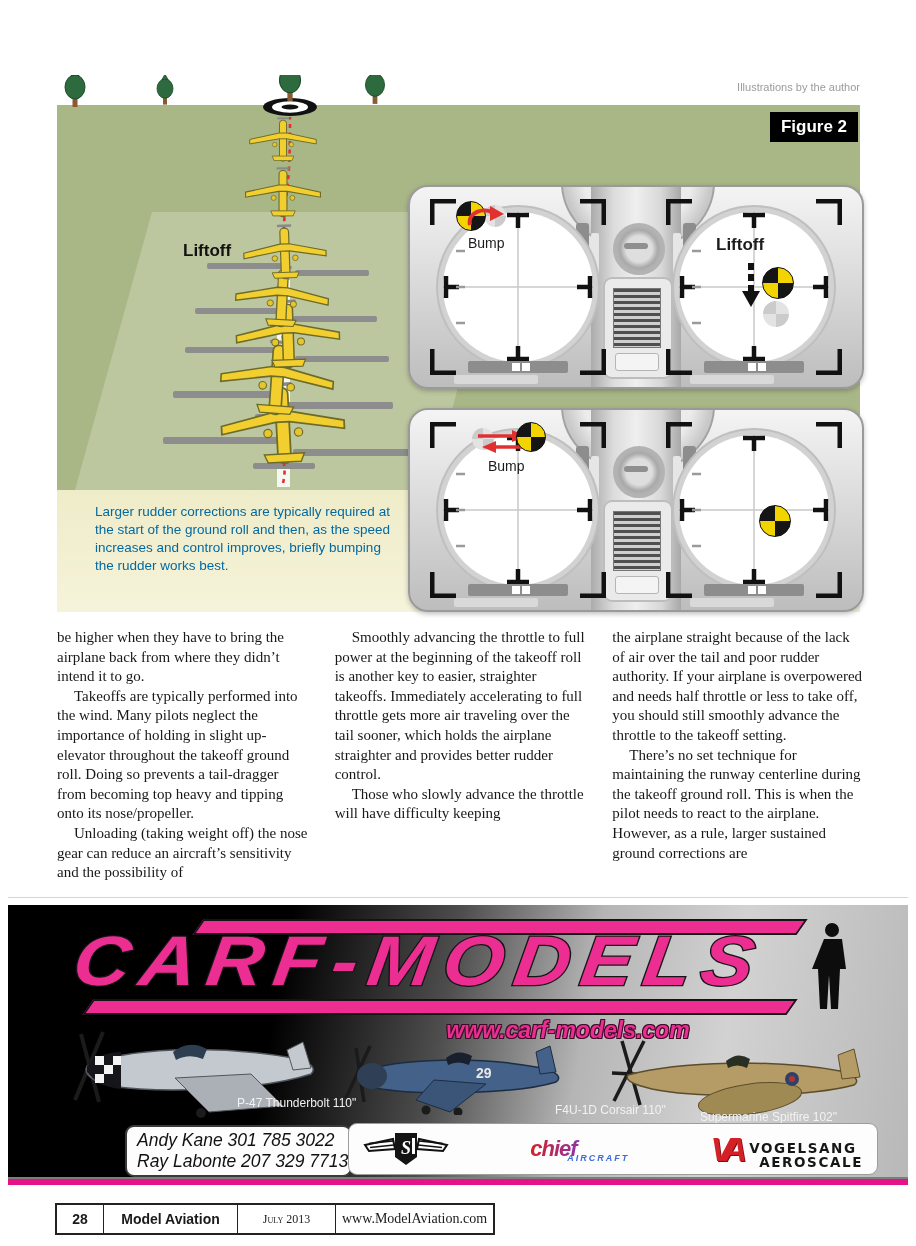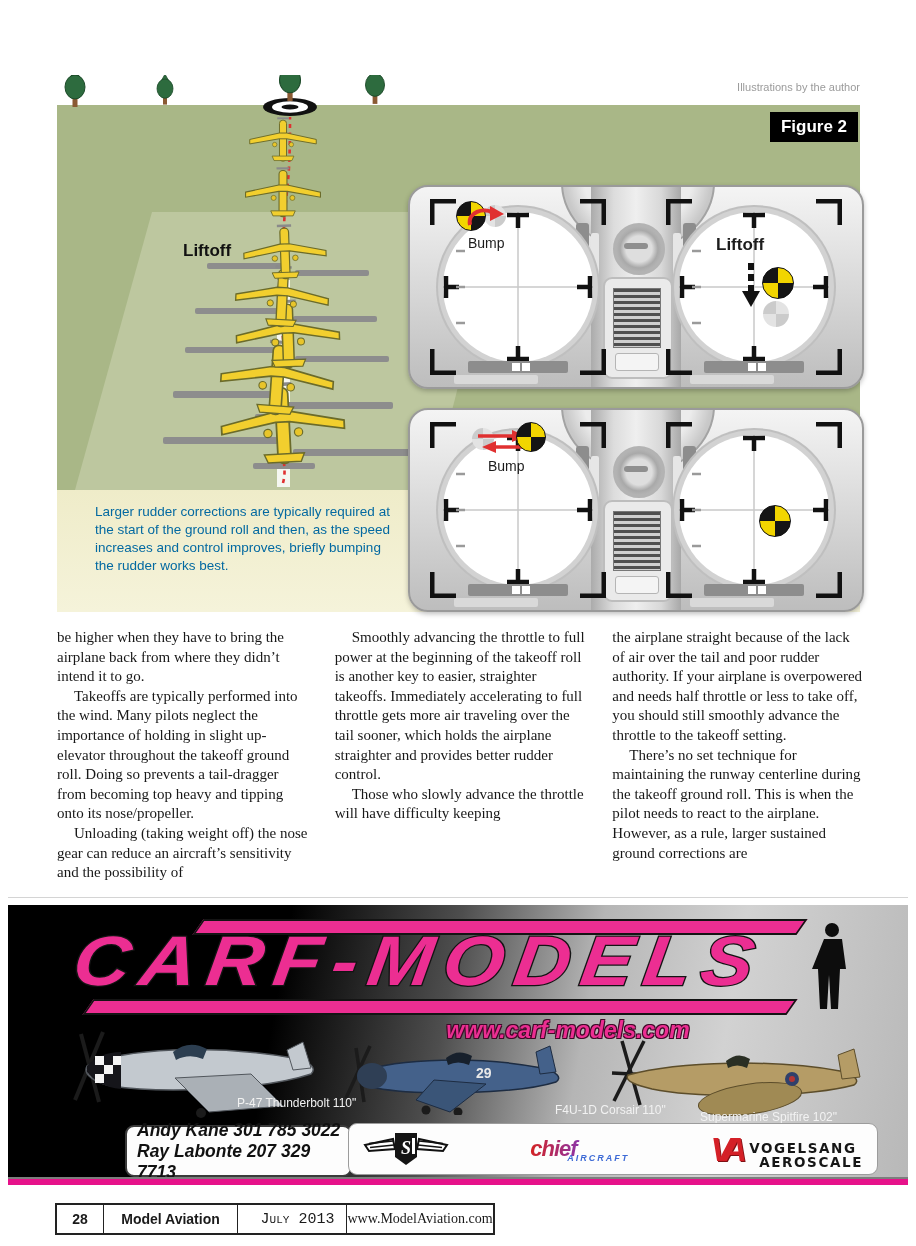--- a/index.html
+++ b/index.html
@@ -72,21 +72,21 @@
       background:linear-gradient(100deg,#000 0%,#000 30%,#4e4e4e 48%,#b5b5b5 63%,#d2d2d2 78%,#b8b8b8 100%);}
   .brand-bar{position:absolute;height:12px;background:#ec2e92;border:2px solid #141414;transform:skewX(-35deg);}
   .brand-text{position:absolute;left:66px;top:16px;font-size:70px;font-weight:bold;font-style:italic;
               letter-spacing:9px;color:#ec2e92;-webkit-text-stroke:2.5px #141414;paint-order:stroke fill;
               transform:skewX(-8deg) scaleX(1.12);transform-origin:left center;white-space:nowrap;}
   .ad-url{position:absolute;left:260px;top:112px;width:600px;text-align:center;font-size:23px;font-weight:bold;
           font-style:italic;color:#ec2e92;text-shadow:1px 1px 0 #400a28,-1px -1px 0 #400a28,1px -1px 0 #400a28,-1px 1px 0 #400a28;}
   .plane-label{position:absolute;color:#f2f2f2;font-size:12px;}
   .whitebox{position:absolute;background:#fdfdfd;border:2px solid #3a3a3a;border-radius:9px;}
   .contact{left:117px;top:220px;width:213px;height:48px;display:flex;flex-direction:column;justify-content:center;
-           padding-left:10px;font-size:17.5px;font-weight:bold;font-style:italic;color:#111;line-height:21px;}
+           padding-left:10px;font-size:17.5px;font-weight:normal;font-style:italic;color:#111;line-height:21px;}
   .logos{left:340px;top:218px;width:500px;height:50px;border:1px solid #9c9c9c;display:flex;align-items:center;
          justify-content:space-between;padding:0 14px;}
   .chief{position:relative;}
   .chief-main{font-size:22px;font-weight:bold;font-style:italic;letter-spacing:-1px;
               background:linear-gradient(90deg,#d42222,#8435b5 55%,#2553c4);
               -webkit-background-clip:text;background-clip:text;color:transparent;}
   .chief-sub{margin-top:-9px;margin-left:37px;font-size:9px;font-weight:bold;font-style:italic;color:#3e6bd6;letter-spacing:2px;}
   .vog{display:flex;align-items:flex-end;}
   .va{font-size:34px;font-weight:bold;font-style:italic;color:#d42027;letter-spacing:-8px;margin-right:10px;text-shadow:1px 1px 0 #7e1014;}
   .vog-txt div{font-size:13.5px;font-weight:bold;letter-spacing:1.6px;color:#161616;line-height:14px;font-family:"DejaVu Sans",sans-serif;}
@@ -94,21 +94,21 @@
   .ad-grayline{position:absolute;left:0;bottom:6px;width:100%;height:2px;background:#7d7d7d;}
   .ad-pinkline{position:absolute;left:0;bottom:0;width:100%;height:6px;background:#e6128a;}
 
   
   .footer{position:absolute;left:55px;top:1203px;width:436px;height:28px;border:2px solid #222;
           display:flex;align-items:stretch;font-size:14px;}
   .fcell{display:flex;align-items:center;justify-content:center;}
   .fcell+.fcell{border-left:1.5px solid #222;}
   .f1{width:46px;font-weight:bold;}
   .f2{width:133px;font-weight:bold;}
-  .f3{width:97px;font-family:Liberation Mono, monospace;font-variant:small-caps;font-size:15px;padding-left:11px;}
+  .f3{width:97px;font-family:Liberation Serif, serif;font-variant:small-caps;font-size:12px;}
   .f4{flex:1;font-family:"Liberation Serif",serif;}
 </style>
 </head>
 <body>
 
 <div class="page">
 
   <div class="credit">Illustrations by the author</div>
 
   <div class="figure">

